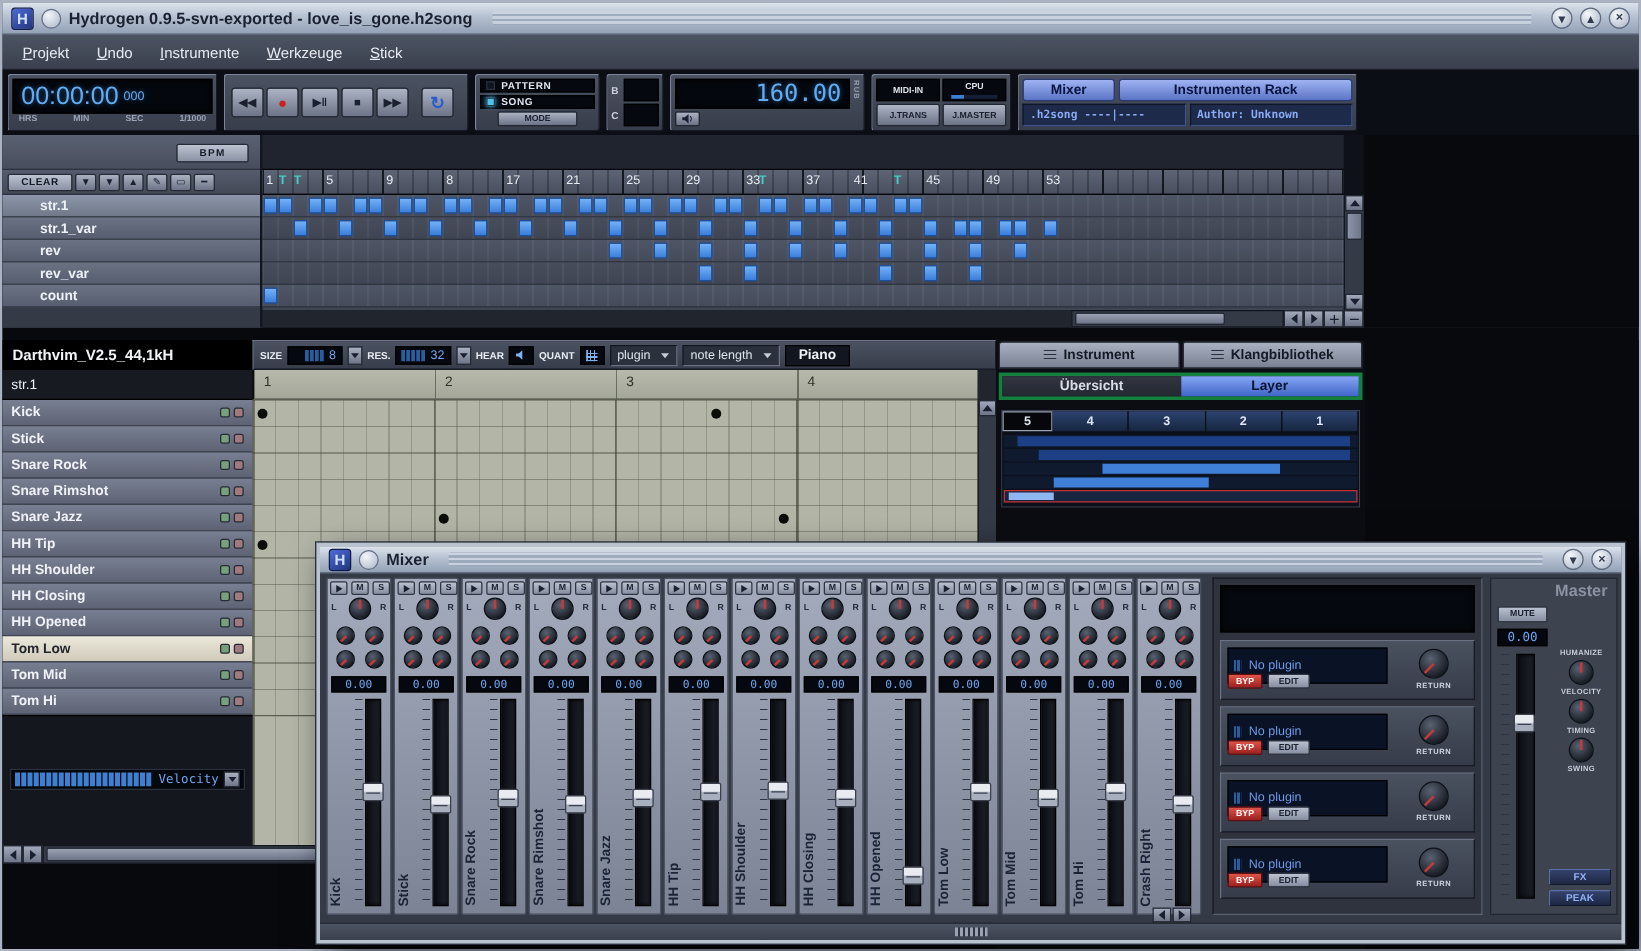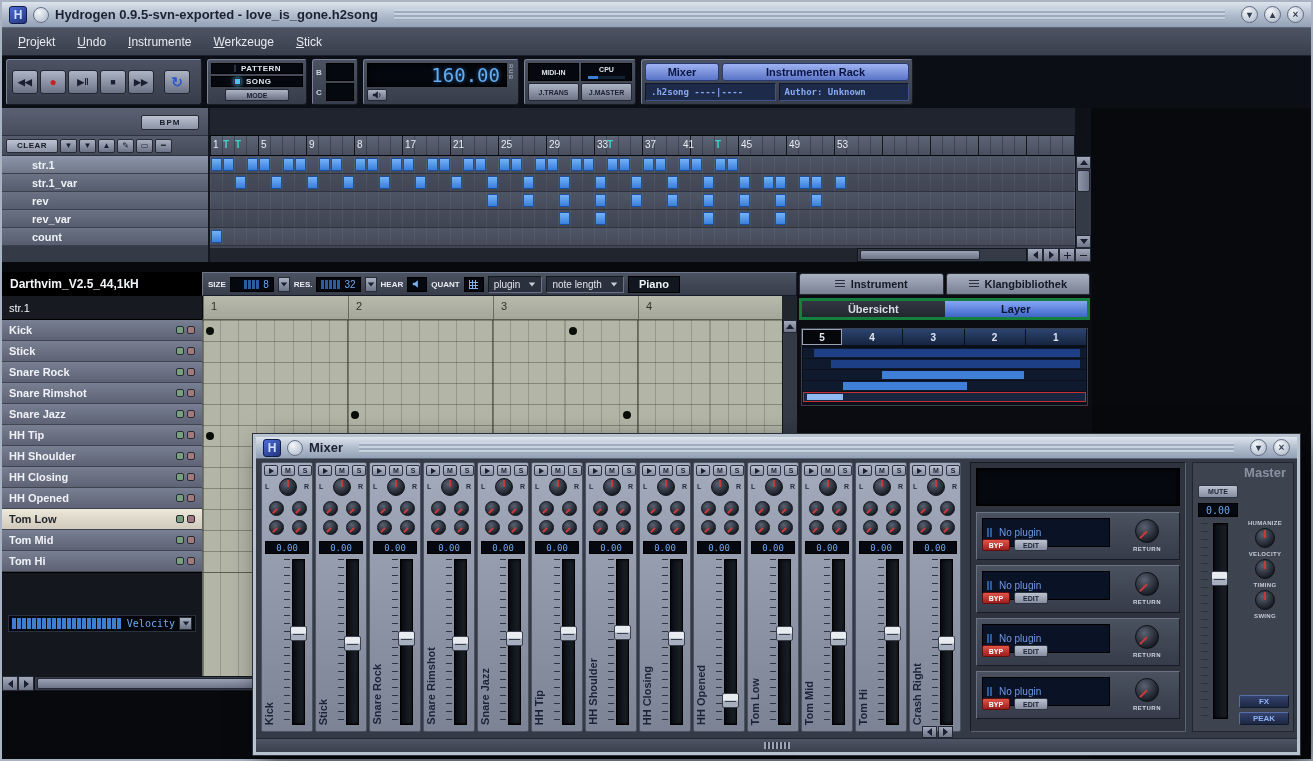--- a/index.html
+++ b/index.html
@@ -29,21 +29,21 @@
 .time-panel{width:168px;flex-direction:column;}
 .time-lcd{flex:1;background:#04070d;border:1px solid #000;box-shadow:inset 0 0 5px #000;color:#62adf2;font-family:"DejaVu Sans Mono",monospace;font-size:20px;display:flex;align-items:center;gap:4px;padding:0 6px;text-shadow:0 0 4px rgba(70,150,240,.6);}
 .time-ms{font-size:10px;}
 .time-labels{height:10px;display:flex;justify-content:space-between;font-size:7px;color:#9aa4b8;padding:1px 5px 0;font-weight:bold;}
 .transport-panel{width:196px;align-items:center;gap:2px;padding:3px 5px;}
 .tbtn{width:26px;height:24px;background:linear-gradient(180deg,#adb4c4,#6c7386);border:1px solid #222732;border-radius:3px;color:#1a2030;font-size:9px;font-weight:bold;display:flex;align-items:center;justify-content:center;}
 .tbtn.wide{width:30px;}
 .tbtn.rec{color:#cc2020;font-size:12px;}
 .tbtn.loop{color:#2a5ccc;font-size:14px;margin-left:8px;}
 .mode-panel{width:100px;flex-direction:column;gap:2px;}
-.mode-lcd{flex:1;background:#05080e;border:1px solid #000;display:flex;align-items:center;gap:5px;padding:0 22px;}
+.mode-lcd{flex:1;background:#05080e;border:1px solid #000;display:flex;align-items:center;gap:5px;padding:0 4px;}
 .mode-led{width:7px;height:7px;border:1px solid #2a3140;background:#10151e;}
 .mode-led.on{background:#4fc3f0;box-shadow:0 0 4px #4fc3f0;}
 .mode-text{color:#dfe5ee;font-size:8px;font-weight:bold;letter-spacing:.5px;}
 .mode-btn{height:12px;margin:0 14px;background:linear-gradient(180deg,#adb4c4,#6c7386);border:1px solid #222732;border-radius:2px;font-size:7px;font-weight:bold;color:#1a2030;display:flex;align-items:center;justify-content:center;}
 .bc-panel{width:46px;flex-direction:column;gap:2px;}
 .bc-row{flex:1;display:flex;align-items:center;gap:3px;}
 .bc-letter{color:#cdd4e0;font-size:8px;font-weight:bold;width:7px;}
 .bc-lcd{flex:1;height:100%;background:#05080e;border:1px solid #000;}
 .bpm-panel{width:156px;flex-direction:column;gap:2px;}
 .bpm-top{flex:1;display:flex;}
@@ -242,20 +242,32 @@
 
     <div class="menubar" id="menubar">
         <div class="menu-item">Projekt</div>
         <div class="menu-item">Undo</div>
         <div class="menu-item">Instrumente</div>
         <div class="menu-item">Werkzeuge</div>
         <div class="menu-item">Stick</div>
       </div>
 
     <div class="toolbar">
+      <div class="tb-panel time-panel">
+        <div class="time-lcd">
+          <span>00:00:00</span>
+          <span class="time-ms">000</span>
+        </div>
+        <div class="time-labels">
+          <span>HRS</span>
+          <span>MIN</span>
+          <span>SEC</span>
+          <span>1/1000</span>
+        </div>
+      </div>
 
       <div class="tb-panel transport-panel" id="transport">
           <div class="tbtn">◀◀</div>
           <div class="tbtn rec">●</div>
           <div class="tbtn wide">▶‖</div>
           <div class="tbtn">■</div>
           <div class="tbtn">▶▶</div>
           <div class="tbtn loop">↻</div>
         </div>
 

